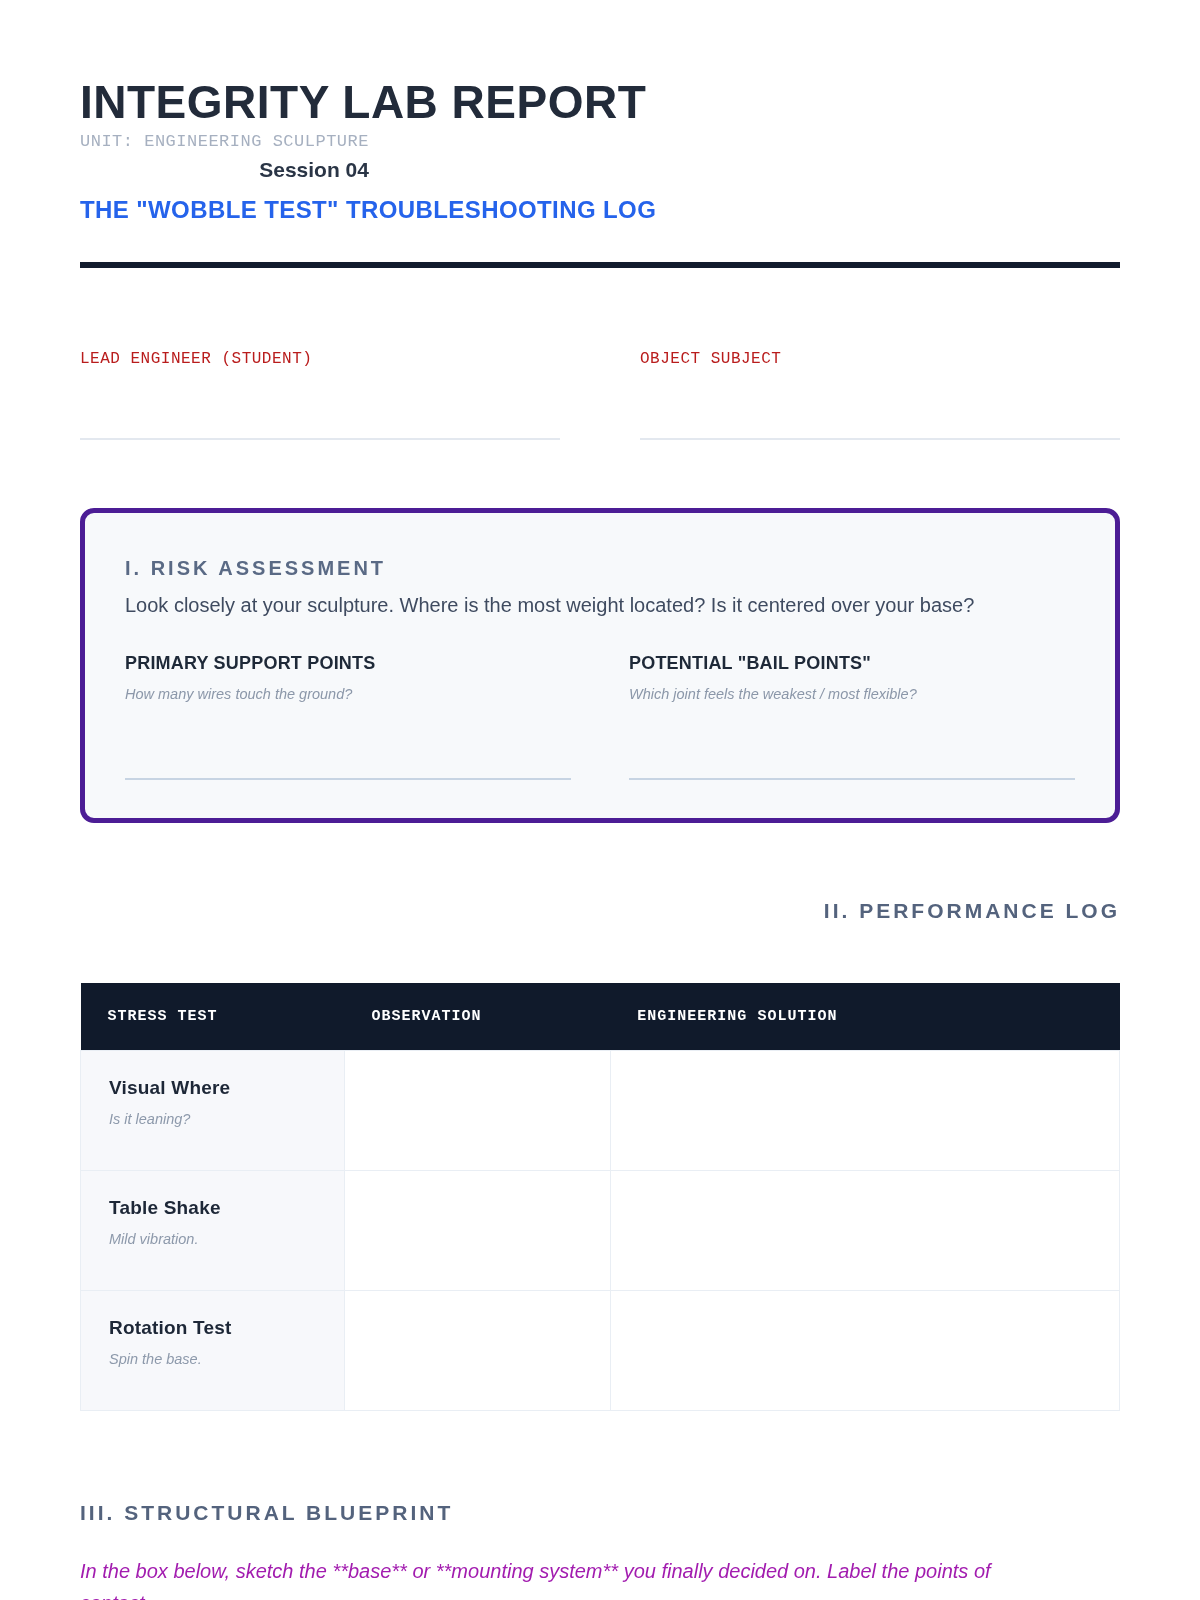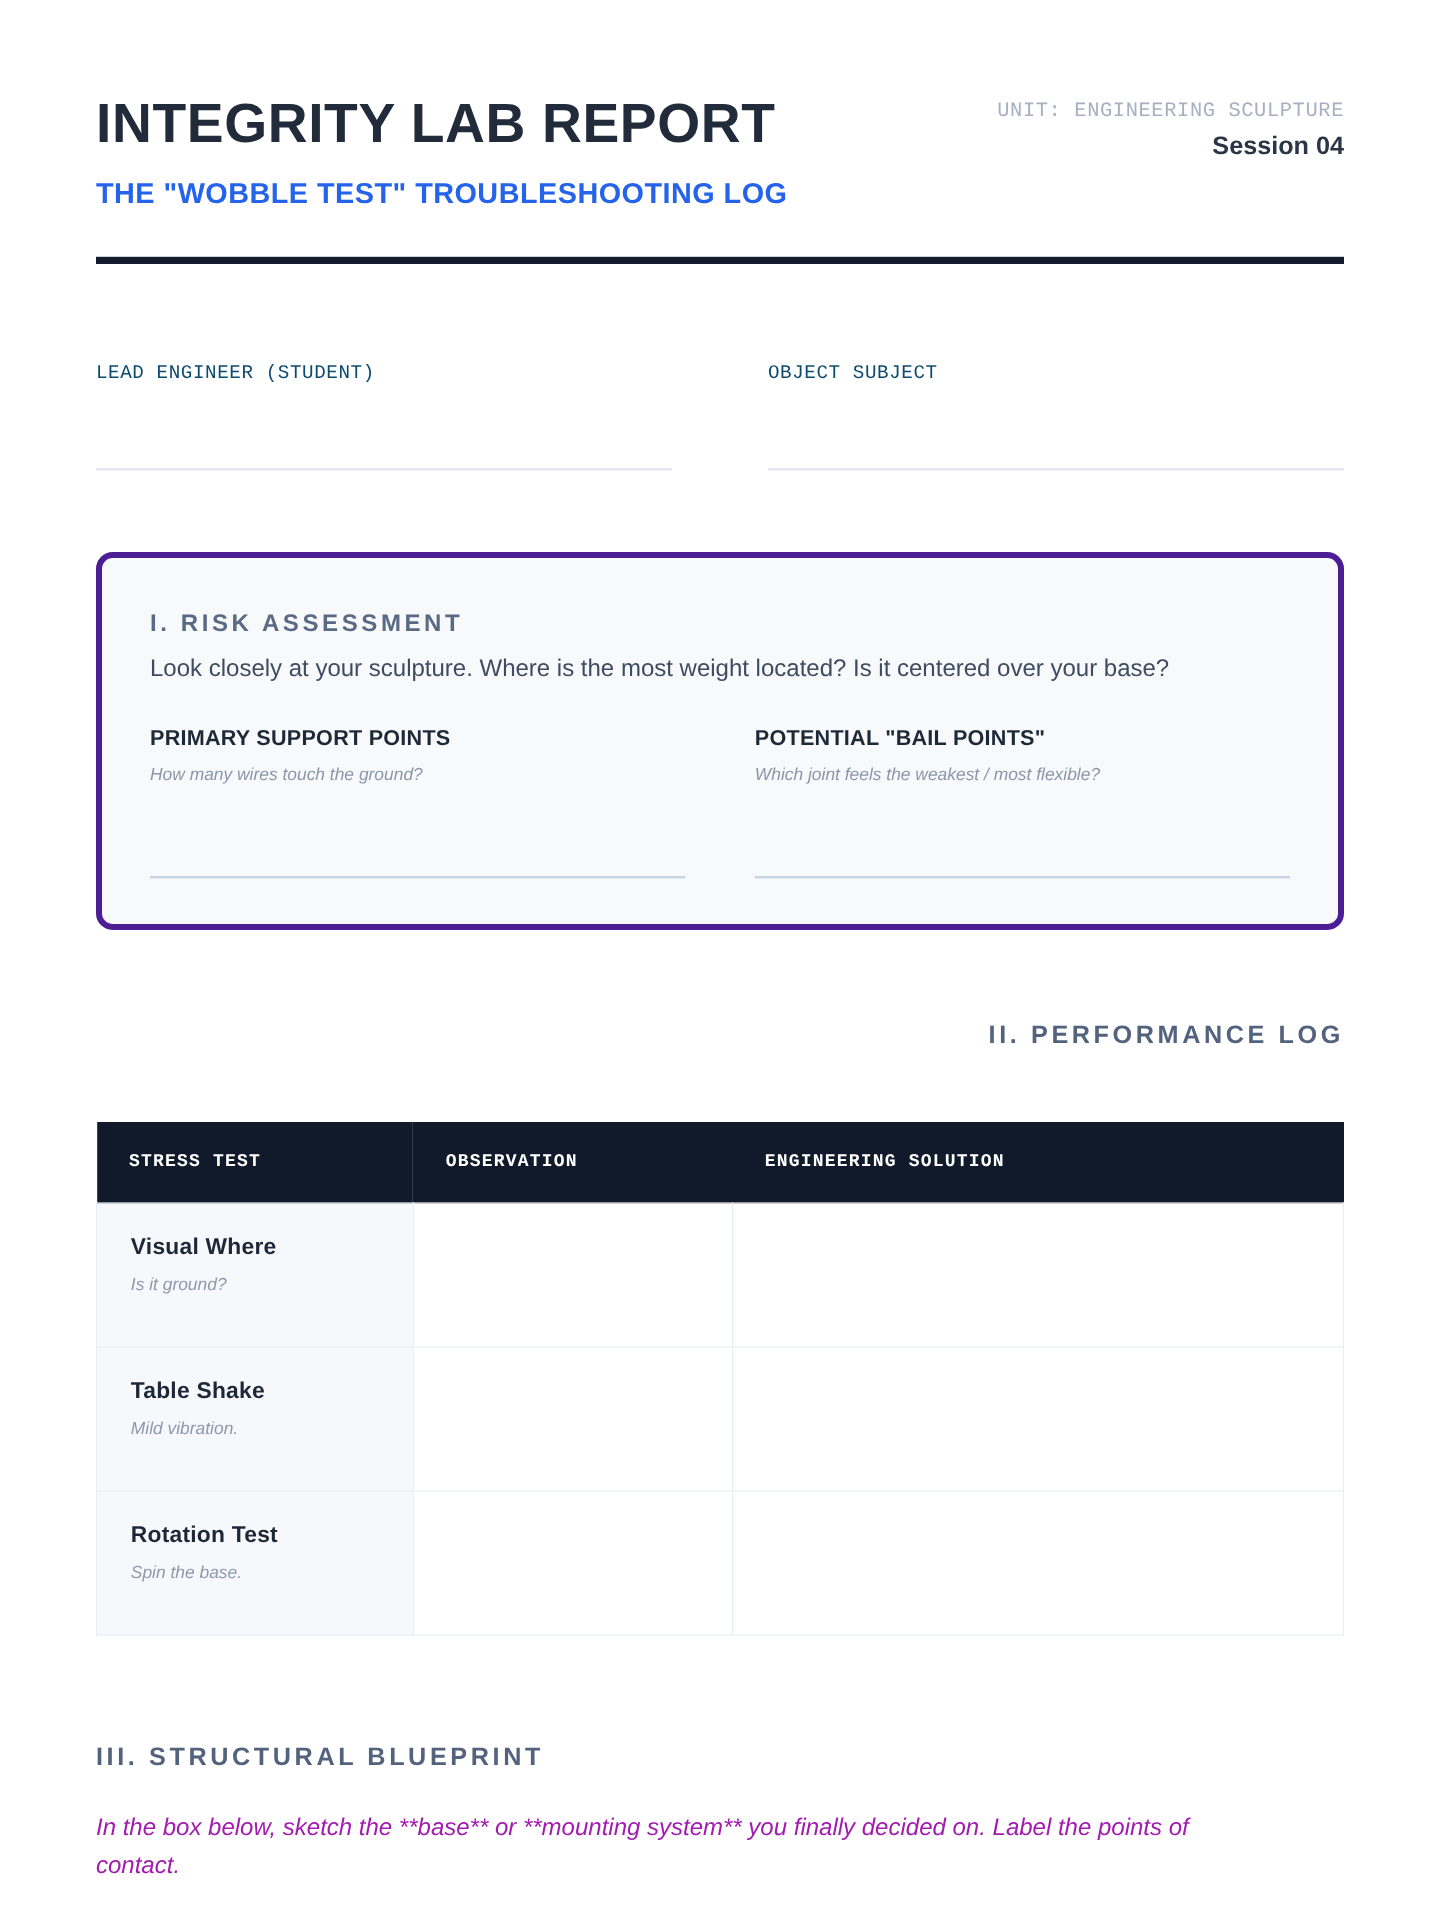--- a/index.html
+++ b/index.html
@@ -6,39 +6,39 @@
   html,body { background:#ffffff; }
   body {
     width:1200px; height:1600px; overflow:hidden;
     font-family:"Liberation Sans", sans-serif;
     color:#1d2737;
   }
   .page { width:1200px; height:1600px; overflow:hidden; background:#ffffff; }
   .content { padding:0 80px; }
 
   
-  .header-row { display:flex; justify-content:space-between; align-items:flex-start; padding-top:78px; }
+  .header-row { display:flex; justify-content:space-between; align-items:flex-start; padding-top:78px;flex-direction:column; }
   .doc-title {
     font-size:46px; font-weight:800; color:#222b3a; letter-spacing:0.5px; line-height:1.05;
   }
   .header-right { text-align:right; padding-top:6px; }
   .unit-label {
     font-family:"Liberation Mono", monospace;
     font-size:17px; color:#a6b0c0; letter-spacing:0.5px;
   }
   .session-label { font-size:21px; font-weight:700; color:#2a3546; margin-top:7px; }
   .doc-subtitle { margin-top:14px; font-size:24px; font-weight:700; color:#2563eb; letter-spacing:0.4px; }
   .rule { height:6px; background:#121c2e; margin-top:38px; }
 
   
   .fields { display:flex; gap:80px; margin-top:82px; }
   .field { flex:1; }
   .field-label {
     font-family:"Liberation Mono", monospace;
-    font-size:16px; color:#0c4a6e; letter-spacing:0.5px;
+    font-size:16px; color:#b91c1c; letter-spacing:0.5px;
   }
   .field-line { height:72px; border-bottom:2px solid #e3e8ef; }
 
   
   .risk-box {
     margin-top:68px; background:#f7f9fb; border:5px solid #4c1d95;
     border-radius:14px; padding:44px 40px 38px;
   }
   .box-heading { font-size:20px; font-weight:700; color:#5a6a85; letter-spacing:3px; }
   .risk-prompt {
@@ -136,21 +136,21 @@
         <tr>
           <th>STRESS TEST</th>
           <th>OBSERVATION</th>
           <th>ENGINEERING SOLUTION</th>
         </tr>
       </thead>
       <tbody>
         <tr>
           <td class="test-cell">
             <div class="test-name">Visual Where</div>
-            <div class="test-hint">Is it ground?</div>
+            <div class="test-hint">Is it leaning?</div>
           </td>
           <td class="blank-cell"></td>
           <td class="blank-cell"></td>
         </tr>
         <tr>
           <td class="test-cell">
             <div class="test-name">Table Shake</div>
             <div class="test-hint">Mild vibration.</div>
           </td>
           <td class="blank-cell"></td>

